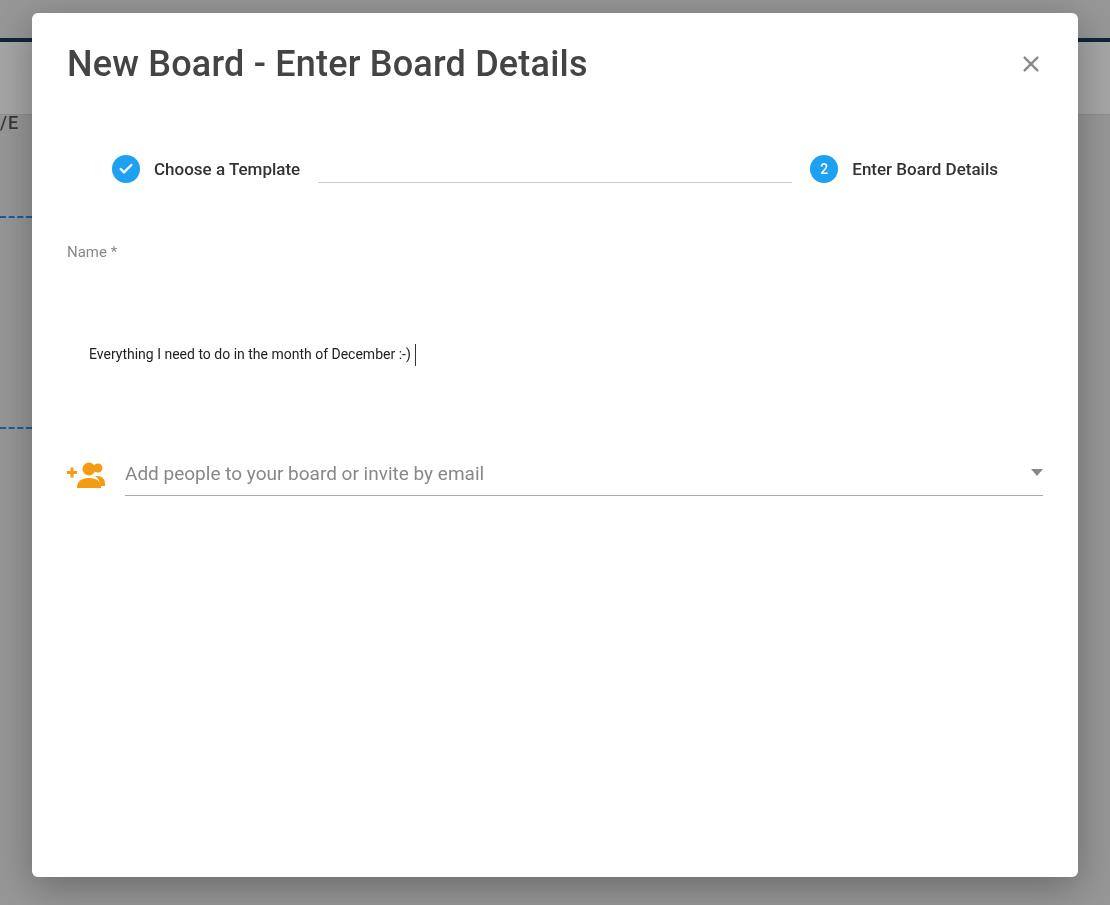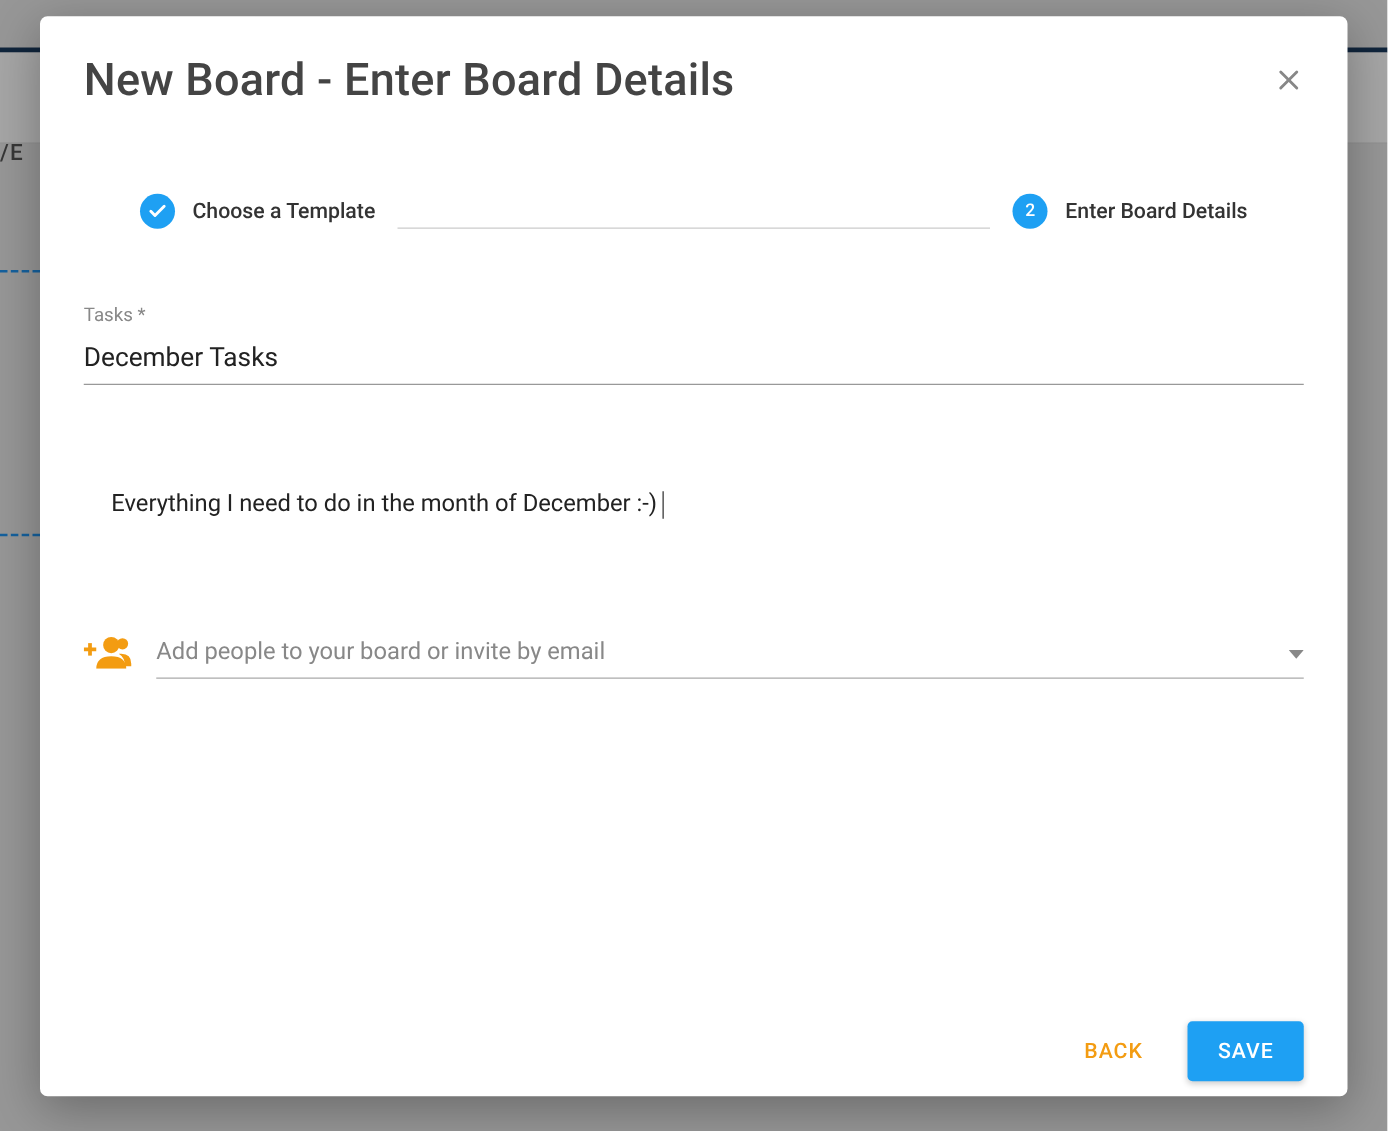--- a/index.html
+++ b/index.html
@@ -61,30 +61,30 @@
     .step-line { flex: 1; height: 1px; background: #ccc; margin: 0 18px; }
     .form-body { padding: 60px 35px 0 35px; }
     .field-label { font-size: 15px; color: #888; margin-bottom: 10px; }
     .name-input {
       width: 100%; border: none; border-bottom: 1px solid #999;
       font-size: 21px; padding: 4px 0 8px 0; outline: none; color: #222;
       font-family: inherit; background: transparent;
     }
     .desc-group { margin-top: 55px; }
     .desc-area {
-      width: 100%; border: none; font-size: 19px; color: #222; outline: none;
+      width: 100%; border: none; font-size: 14px; color: #222; outline: none;
       padding: 28px 0 0 22px; min-height: 130px; resize: none; font-family: inherit;
       background: transparent;
     }
     .people-group {
       display: flex; align-items: center; gap: 18px; margin-top: 10px;
     }
     .people-icon { color: #f39c12; flex-shrink: 0; }
     .people-select {
-      flex: 1; display: flex; align-items: flex-end; justify-content: space-between;
+      flex: 1; display: flex; align-items: flex-start; justify-content: space-between;
       border-bottom: 1px solid #aaa; padding: 6px 0 10px 0; cursor: pointer;
     }
     .people-placeholder { font-size: 19px; color: #888; }
     .dropdown-caret { color: #888; }
     .modal-footer {
       position: absolute; bottom: 12px; right: 35px;
       display: flex; align-items: center; gap: 28px;
     }
     .back-btn {
       font-size: 17px; font-weight: 500; color: #f39c12; letter-spacing: 0.8px;
@@ -136,22 +136,21 @@
     <div class="step">
       <div class="step-circle">
         <span>2</span>
       </div>
       <div class="step-label">Enter Board Details</div>
     </div>
   </div>
 
   <div class="form-body">
     <div>
-      <div class="field-label">Tasks *</div>
-      <input class="name-input" type="text" value="December Tasks" style="">
+      <div class="field-label">Name *</div>
     </div>
 
     <div class="desc-group">
       <div class="desc-area cursor-line"><span>Everything I need to do in the month of December :-)</span></div>
     </div>
 
     <div class="people-group">
       <span class="people-icon">
         <svg width="40" height="28" viewBox="0 0 40 28">
           <g fill="#f39c12">
@@ -168,17 +167,13 @@
         <span class="people-placeholder">Add people to your board or invite by email</span>
         <span class="dropdown-caret">
           <svg width="12" height="8" viewBox="0 0 12 8">
               <path d="M0 0 L12 0 L6 7 Z" fill="#888"></path>
             </svg>
         </span>
       </div>
     </div>
   </div>
 
-  <div class="modal-footer">
-    <div class="back-btn">BACK</div>
-    <div class="save-btn">SAVE</div>
-  </div>
 </div>
 
 </body></html>

